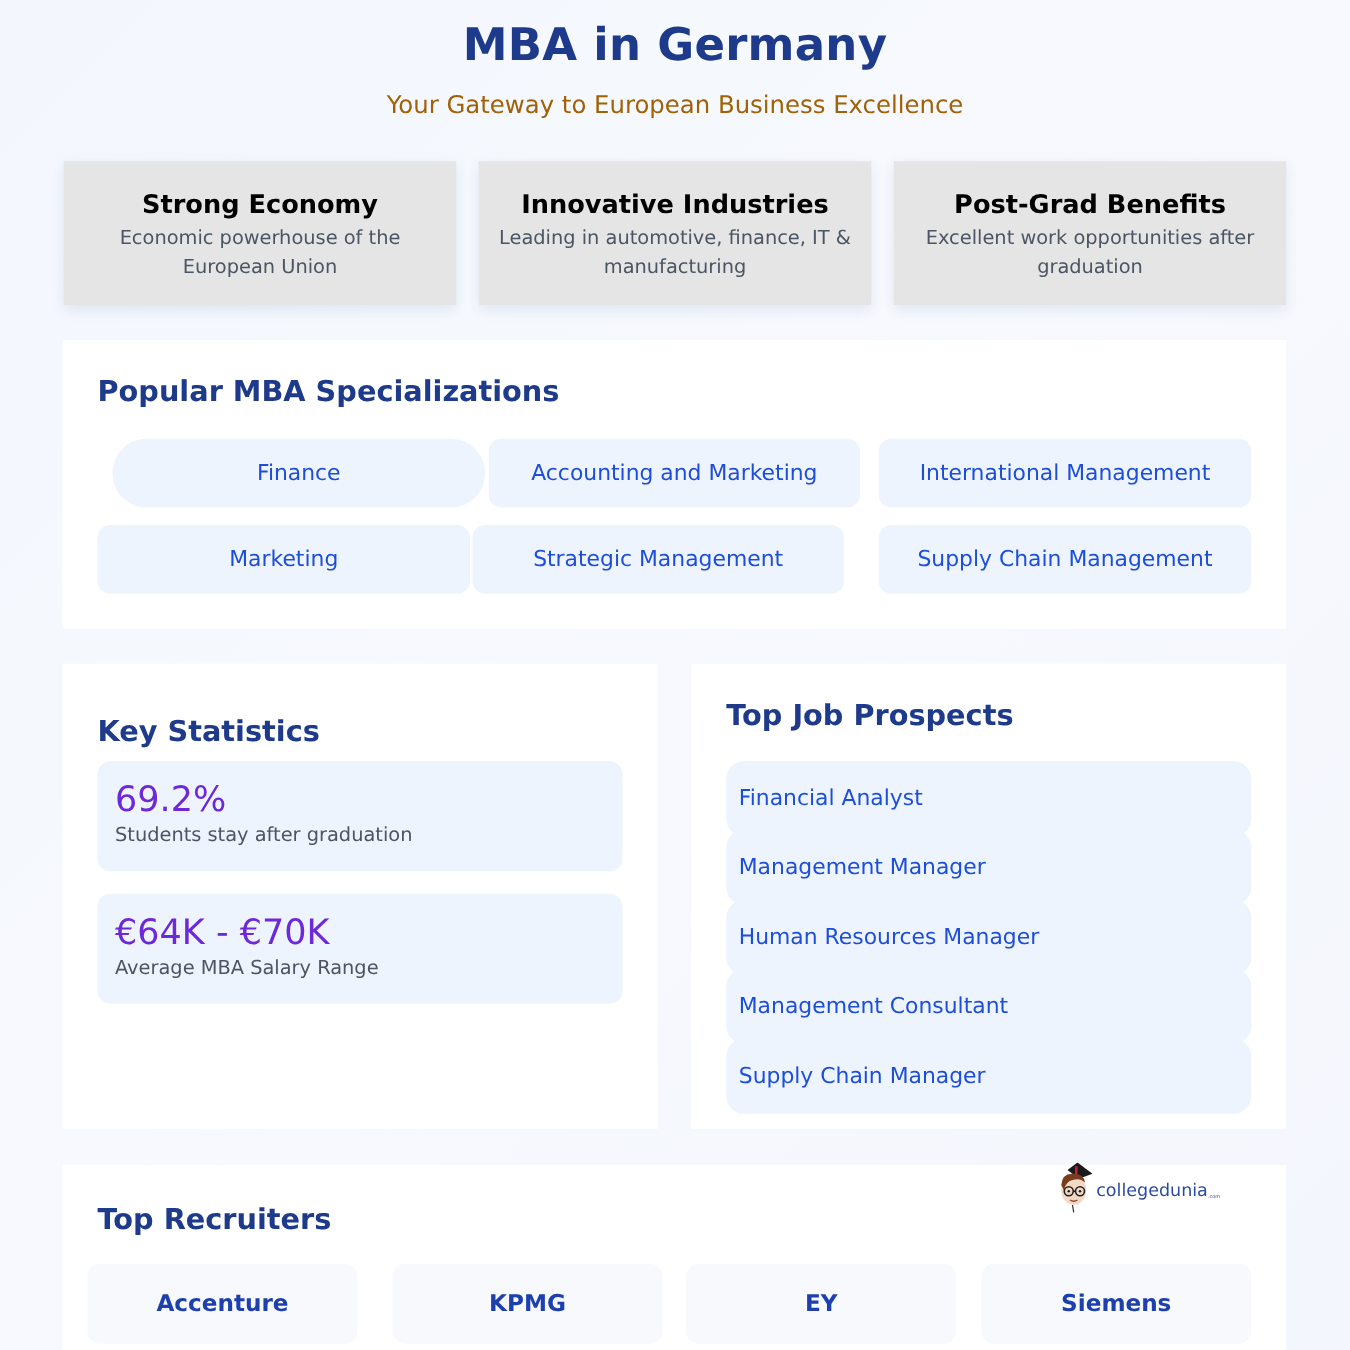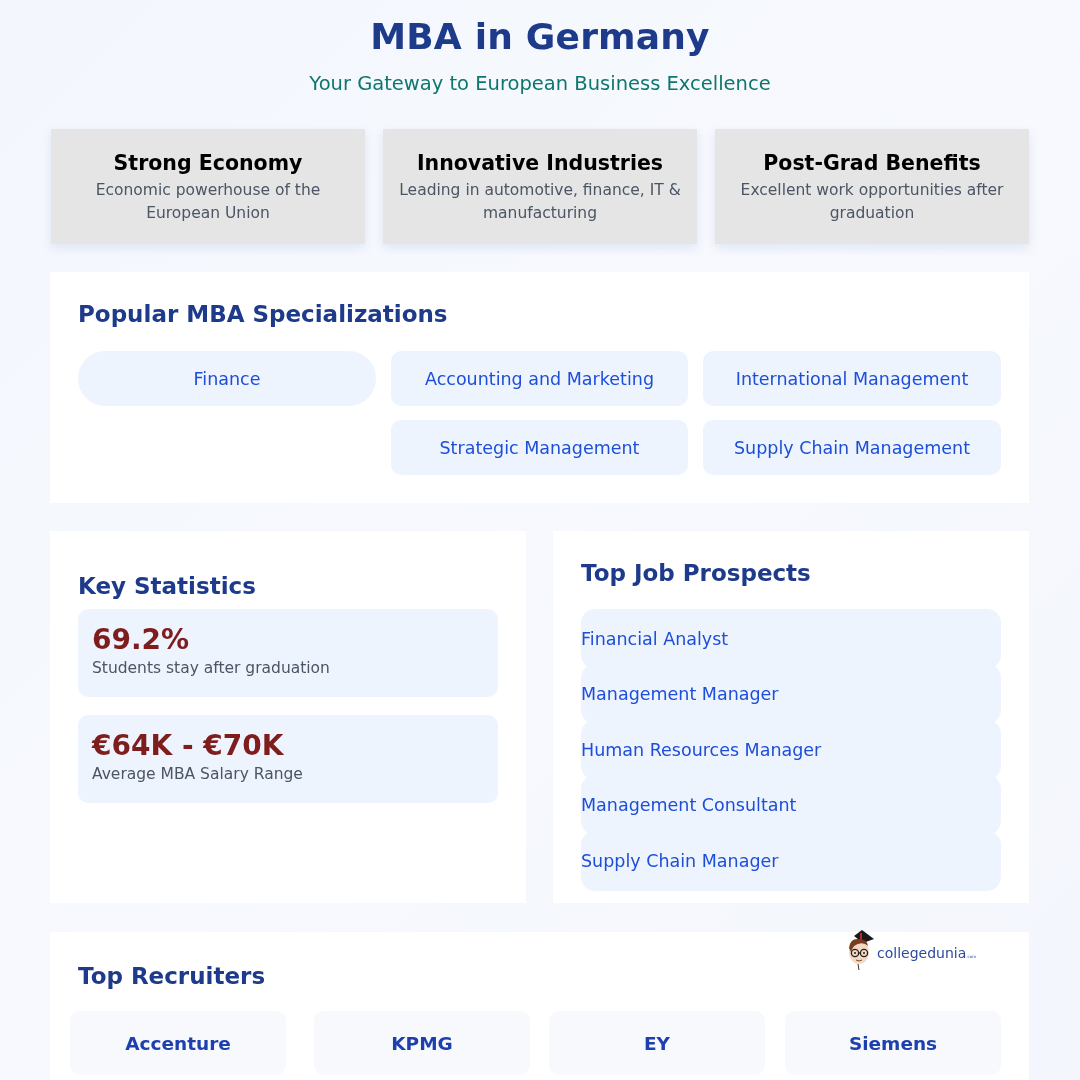--- a/index.html
+++ b/index.html
@@ -8,21 +8,21 @@
       font-family: "DejaVu Sans", sans-serif;
       background: linear-gradient(135deg, #f3f7fd 0%, #f7f9fe 50%, #f3f6fc 100%);
       position: relative;
     }
     .title {
       position: absolute; top: 16px; left: 0; width: 1080px; text-align: center;
       font-size: 36px; font-weight: bold; color: #1e3a8a; letter-spacing: 0.2px;
     }
     .subtitle {
       position: absolute; top: 72px; left: 0; width: 1080px; text-align: center;
-      font-size: 19.5px; color: #0f766e;
+      font-size: 19.5px; color: #a16207;
     }
     .feature-card {
       position: absolute; top: 129px; width: 314px; height: 115px;
       background: #e5e5e5; box-shadow: 0 4px 10px rgba(30,58,138,0.10);
       text-align: center; padding-top: 22px;
     }
     .feature-card .fc-title { font-size: 20.5px; font-weight: bold; color: #000000; }
     .feature-card .fc-desc { font-size: 15.5px; color: #4b5563; line-height: 23px; margin-top: 4px; padding: 0 16px; }
 
     .panel { position: absolute; background: #ffffff; }
@@ -31,27 +31,27 @@
     .spec-pill {
       position: absolute; width: 298px; height: 55px; border-radius: 10px;
       background: #eef4fe; color: #1d4ed8; font-size: 17.5px;
       display: flex; align-items: center; justify-content: center;
     }
 
     .stat-box {
       position: absolute; left: 28px; width: 420px; height: 88px;
       background: #eef4fe; border-radius: 10px; padding: 14px 14px;
     }
-    .stat-value { font-size: 28px; font-weight: bold; color: #7f1d1d; line-height: 34px; }
+    .stat-value { font-size: 28px; font-weight: normal; color: #6d28d9; line-height: 34px; }
     .stat-label { font-size: 15.5px; color: #4b5563; margin-top: 2px; }
 
     .job-item {
       position: absolute; left: 28px; width: 420px; height: 60px;
       background: #eef4fe; border-radius: 14px; color: #1d4ed8; font-size: 17.5px;
-      display: flex; align-items: center; 
+      display: flex; align-items: center; padding-left: 10px;
     }
 
     .recruiter {
       position: absolute; top: 79px; width: 216px; height: 64px;
       background: #f7f9fc; border-radius: 10px; color: #1e40af;
       font-size: 18.5px; font-weight: bold;
       display: flex; align-items: center; justify-content: center;
     }
 
     .logo { position: absolute; left: 846px; top: 930px; display: flex; align-items: center; }
@@ -73,24 +73,25 @@
   <div class="fc-title">Innovative Industries</div>
   <div class="fc-desc">Leading in automotive, finance, IT &amp; manufacturing</div>
 </div>
 <div class="feature-card" style="left:715px;">
   <div class="fc-title">Post-Grad Benefits</div>
   <div class="fc-desc">Excellent work opportunities after graduation</div>
 </div>
 
 <div class="panel" style="left:50px; top:272px; width:979px; height:231px;">
   <div class="panel-title" style="left:28px; top:29px;">Popular MBA Specializations</div>
-  <div class="spec-pill" style="left:28px; top:79px;border-radius:27px;">Finance</div>
+  <div class="spec-pill" style="left:40px; top:79px;border-radius:27px;">Finance</div>
   <div class="spec-pill" style="left:341px; top:79px; width:297px;">Accounting and Marketing</div>
   <div class="spec-pill" style="left:653px; top:79px;">International Management</div>
-  <div class="spec-pill" style="left:341px; top:148px; width:297px;">Strategic Management</div>
+  <div class="spec-pill" style="left:28px; top:148px;">Marketing</div>
+  <div class="spec-pill" style="left:328px; top:148px; width:297px;">Strategic Management</div>
   <div class="spec-pill" style="left:653px; top:148px;">Supply Chain Management</div>
 </div>
 
 <div class="panel" style="left:50px; top:531px; width:476px; height:372px;">
   <div class="panel-title" style="left:28px; top:42px;">Key Statistics</div>
   <div class="stat-box" style="top:78px;">
     <div class="stat-value">69.2%</div>
     <div class="stat-label">Students stay after graduation</div>
   </div>
   <div class="stat-box" style="top:184px;">

